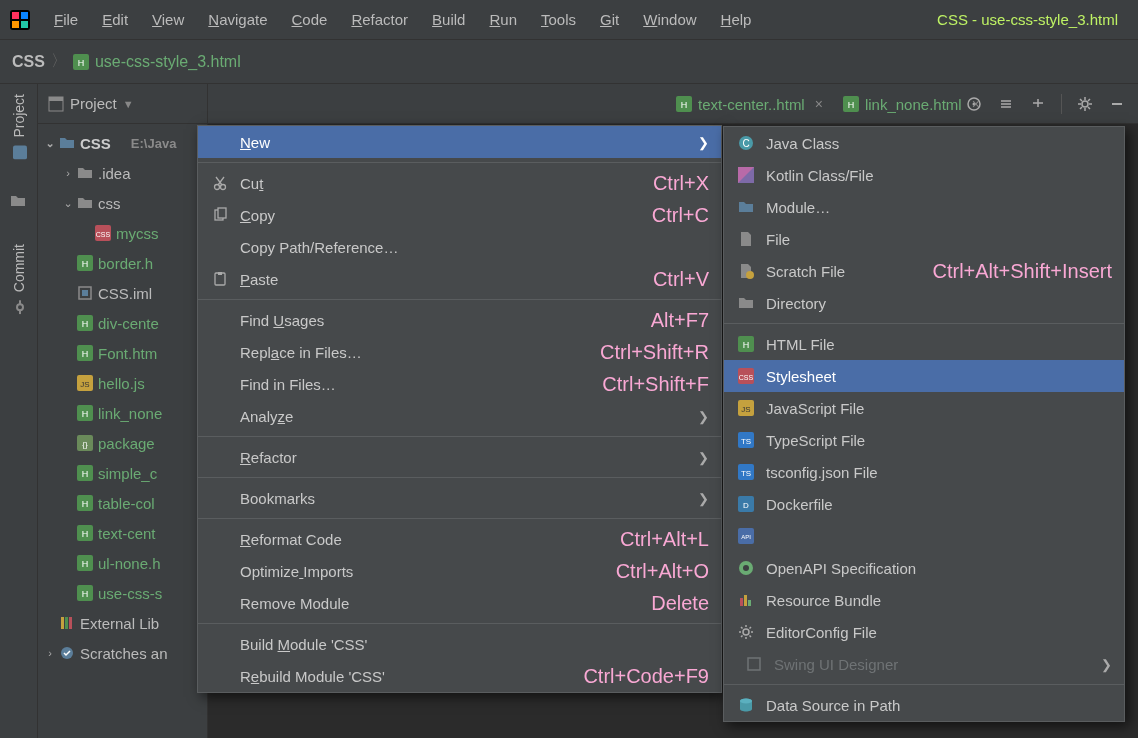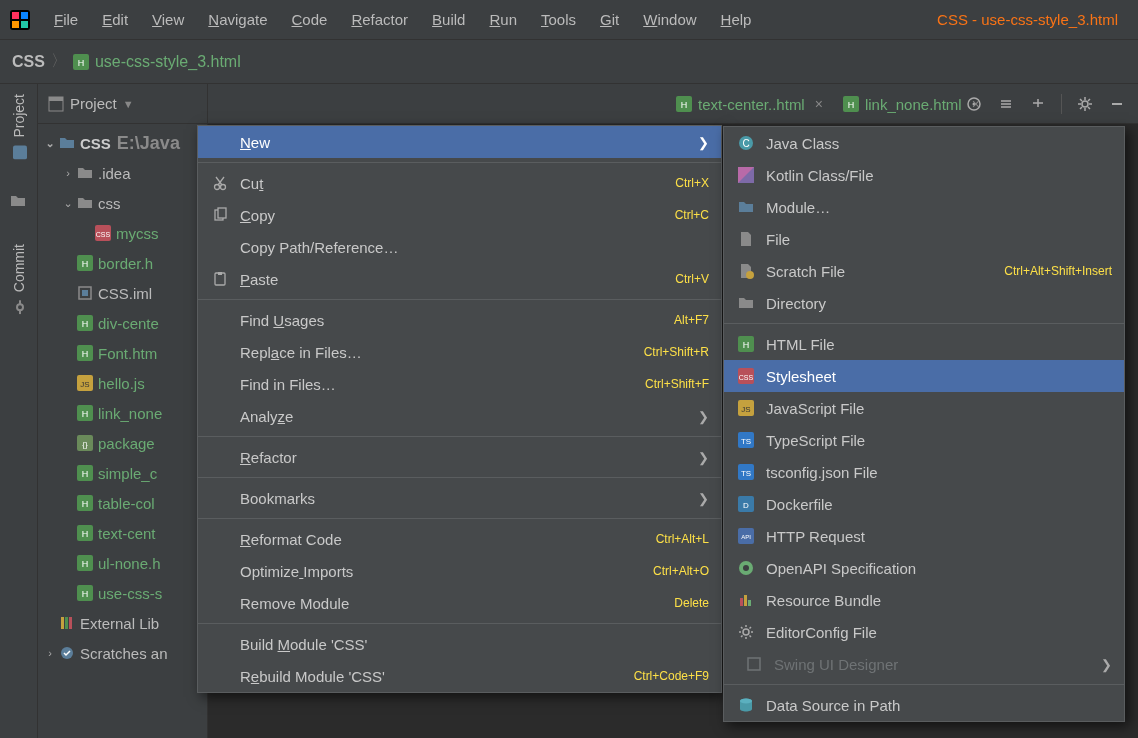--- a/index.html
+++ b/index.html
@@ -6,21 +6,21 @@
 html, body { width: 1138px; height: 738px; overflow: hidden; background: #3c3f41; color: #bbbbbb; }
 body { position: relative; }
 
 
 .menubar { height: 40px; background: #3c3f41; display: flex; align-items: center; padding: 0 8px; font-size: 15px; border-bottom: 1px solid #323232; }
 .app-icon { width: 24px; height: 24px; margin-right: 12px; }
 .menubar-items { display: flex; gap: 4px; }
 .menubar-item { padding: 4px 10px; cursor: pointer; }
 .menubar-item u { text-decoration: underline; }
 .menubar-spacer { flex: 1; }
-.window-title { color: #f97316; font-size: 15px; padding-right: 12px; }
+.window-title { color: #bef264; font-size: 15px; padding-right: 12px; }
 
 
 .breadcrumbs { height: 44px; background: #3c3f41; display: flex; align-items: center; padding: 0 12px; font-size: 16px; border-bottom: 1px solid #323232; }
 .bc-root { font-weight: bold; color: #bbbbbb; }
 .bc-sep { margin: 0 6px; color: #666; }
 .bc-file { color: #6aab73; display: flex; align-items: center; gap: 6px; }
 .file-icon { width: 16px; height: 16px; display: inline-flex; align-items: center; justify-content: center; }
 
 
 .left-gutter { position: absolute; left: 0; top: 84px; bottom: 0; width: 38px; background: #3c3f41; border-right: 1px solid #323232; display: flex; flex-direction: column; align-items: center; padding-top: 10px; gap: 32px; }
@@ -38,42 +38,42 @@
 
 .tree { flex: 1; padding-top: 4px; overflow: hidden; }
 .tree-row { display: flex; align-items: center; height: 30px; font-size: 15px; white-space: nowrap; cursor: pointer; }
 .tree-row .exp { width: 16px; text-align: center; font-size: 11px; color: #aaa; }
 .tree-row .ticon { width: 18px; height: 18px; margin-right: 4px; display: inline-flex; align-items: center; justify-content: center; }
 .indent-0 { padding-left: 4px; }
 .indent-1 { padding-left: 22px; }
 .indent-2 { padding-left: 40px; }
 .tree-row.bold { font-weight: bold; color: #cccccc; }
 .tree-row.green .lbl { color: #6aab73; }
-.tree-path { color: #8a8a8a; font-size: 18px; margin-left: 6px; }
+.tree-path { color: #8a8a8a; font-size: 13px; margin-left: 20px; }
 
 
 .editor-area { flex: 1; background: #2b2b2b; position: relative; }
 .toolbar-strip { height: 40px; background: #3c3f41; border-bottom: 1px solid #323232; display: flex; align-items: center; padding-right: 8px; gap: 6px; }
 .toolbar-strip .spacer { flex: 1; }
 .tool-btn { width: 26px; height: 26px; display: inline-flex; align-items: center; justify-content: center; cursor: pointer; color: #aaa; }
 
 .editor-tabs { position: absolute; left: 460px; top: 0; height: 40px; display: flex; align-items: center; gap: 4px; }
 .editor-tab { display: flex; align-items: center; gap: 6px; padding: 6px 8px; font-size: 15px; color: #6aab73; cursor: pointer; }
 .editor-tab .close-x { color: #888; font-size: 14px; margin-left: 4px; }
 
 
 .context-menu { position: absolute; background: #46494b; border: 1px solid #5a5d5f; box-shadow: 4px 4px 12px rgba(0,0,0,0.6); font-size: 15px; color: #c9c9c9; }
 .cm1 { left: 197px; top: 125px; width: 525px; }
 .cm2 { left: 723px; top: 126px; width: 402px; }
 .cm-row { display: flex; align-items: center; height: 32px; padding: 0 12px; cursor: pointer; }
 .cm-row.selected { background: #4a6da7; color: #ffffff; }
 .cm-row .cm-icon { width: 20px; height: 20px; margin-right: 10px; display: inline-flex; align-items: center; justify-content: center; flex-shrink: 0; }
 .cm-row .cm-label { flex: 1; }
 .cm-row .cm-label u { text-decoration: underline; }
-.cm-row .cm-shortcut { color: #fde047; font-size: 12px; }
+.cm-row .cm-shortcut { color: #f9a8d4; font-size: 20px; }
 .cm-row .cm-arrow { color: #aaa; margin-left: 8px; font-size: 13px; }
 .cm-row.selected .cm-arrow { color: #fff; }
 .cm-row.disabled { color: #6f7375; margin-left: 8px; }
 .cm-sep { height: 1px; background: #5a5d5f; margin: 4px 0; }
 
 
 svg { display: block; }
 </style>
 </head>
 <body>
@@ -604,21 +604,20 @@
       </span>
       <span class="cm-label">Dockerfile</span>
     </div>
     <div class="cm-row">
       <span class="cm-icon">
         <svg width="16" height="16">
           <rect width="16" height="16" rx="2" fill="#4a6da7"></rect>
           <text x="8" y="11" font-size="6" fill="#fff" text-anchor="middle">API</text>
         </svg>
       </span>
-      <span class="cm-label">HTTP Request</span>
     </div>
     <div class="cm-row">
       <span class="cm-icon">
         <svg width="16" height="16">
           <circle cx="8" cy="8" r="7" fill="#6aab73"></circle>
           <circle cx="8" cy="8" r="3" fill="#3c3f41"></circle>
         </svg>
       </span>
       <span class="cm-label">OpenAPI Specification</span>
     </div>

